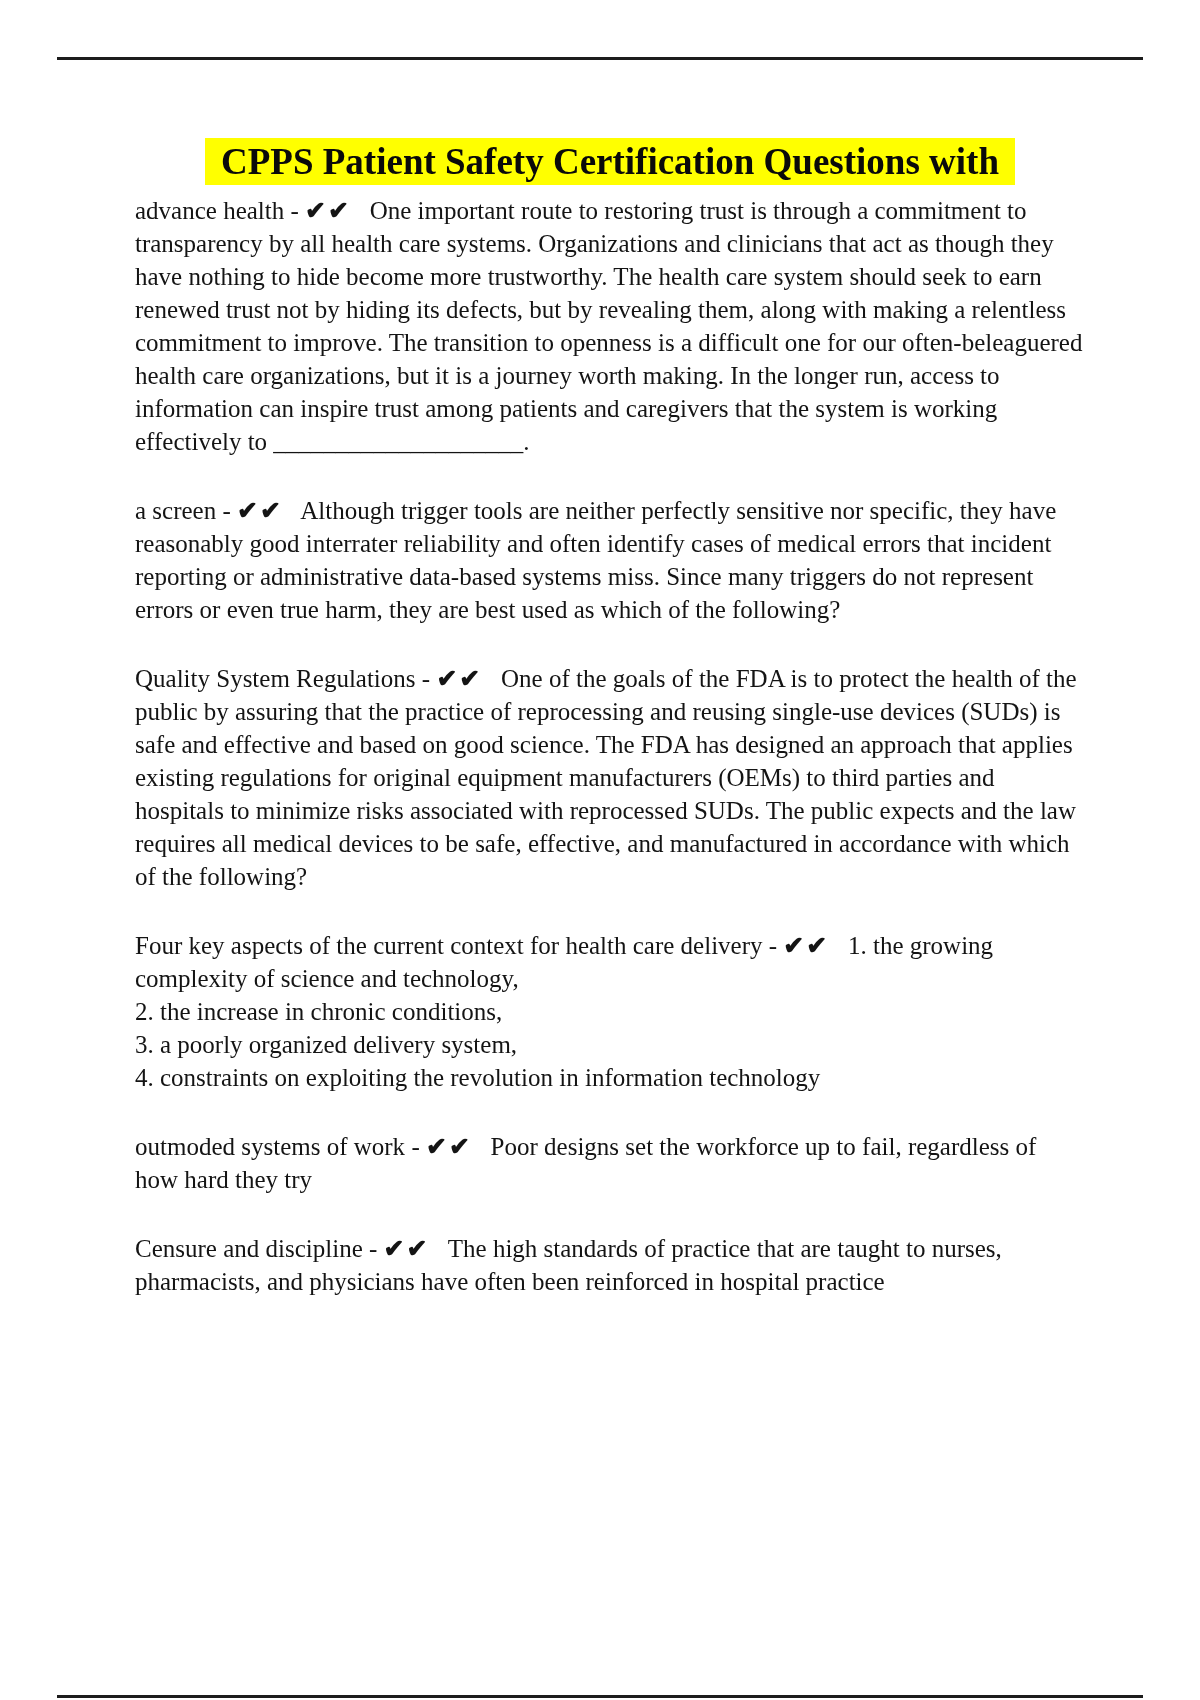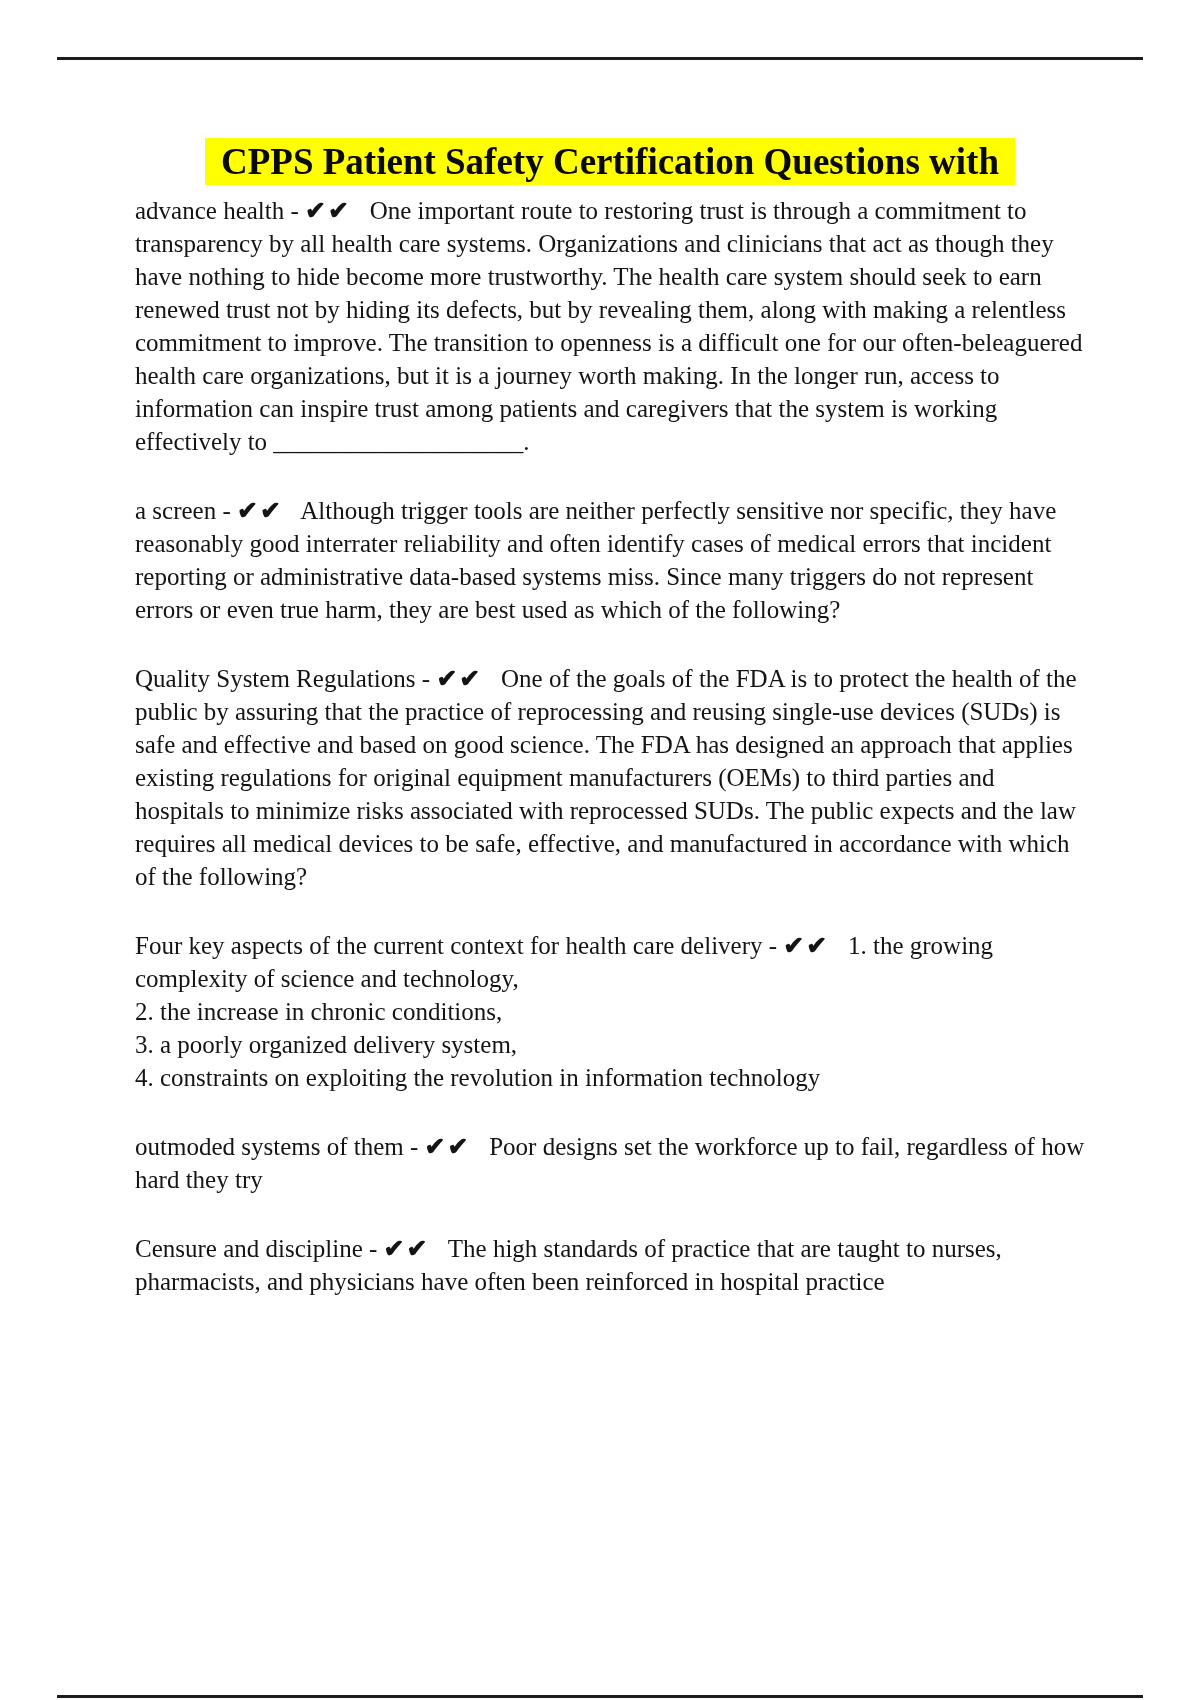--- a/index.html
+++ b/index.html
@@ -66,19 +66,19 @@
 
   <p class="qa"><span class="qa-term">a screen</span><span class="qa-sep"> - </span><span class="check">✔✔</span><span class="qa-gap">   </span><span class="qa-answer">Although trigger tools are neither perfectly sensitive nor specific, they have reasonably good interrater reliability and often identify cases of medical errors that incident reporting or administrative data-based systems miss. Since many triggers do not represent errors or even true harm, they are best used as which of the following?</span></p>
 
   <p class="qa"><span class="qa-term">Quality System Regulations</span><span class="qa-sep"> - </span><span class="check">✔✔</span><span class="qa-gap">   </span><span class="qa-answer">One of the goals of the FDA is to protect the health of the public by assuring that the practice of reprocessing and reusing single-use devices (SUDs) is safe and effective and based on good science. The FDA has designed an approach that applies existing regulations for original equipment manufacturers (OEMs) to third parties and hospitals to minimize risks associated with reprocessed SUDs. The public expects and the law requires all medical devices to be safe, effective, and manufactured in accordance with which of the following?</span></p>
 
   <p class="qa"><span class="qa-term">Four key aspects of the current context for health care delivery</span><span class="qa-sep"> - </span><span class="check">✔✔</span><span class="qa-gap">   </span><span class="qa-answer">1. the growing complexity of science and technology,
 2. the increase in chronic conditions,
 3. a poorly organized delivery system,
 4. constraints on exploiting the revolution in information technology</span></p>
 
-  <p class="qa"><span class="qa-term">outmoded systems of them</span><span class="qa-sep"> - </span><span class="check">✔✔</span><span class="qa-gap">   </span><span class="qa-answer">Poor designs set the workforce up to fail, regardless of how hard they try</span></p>
+  <p class="qa"><span class="qa-term">outmoded systems of work</span><span class="qa-sep"> - </span><span class="check">✔✔</span><span class="qa-gap">   </span><span class="qa-answer">Poor designs set the workforce up to fail, regardless of how hard they try</span></p>
 
   <p class="qa"><span class="qa-term">Censure and discipline</span><span class="qa-sep"> - </span><span class="check">✔✔</span><span class="qa-gap">   </span><span class="qa-answer">The high standards of practice that are taught to nurses, pharmacists, and physicians have often been reinforced in hospital practice</span></p>
 
 </div>
 
 <div class="rule rule-bottom" style="background: rgb(28, 28, 28);"></div>
 
 </body></html>

